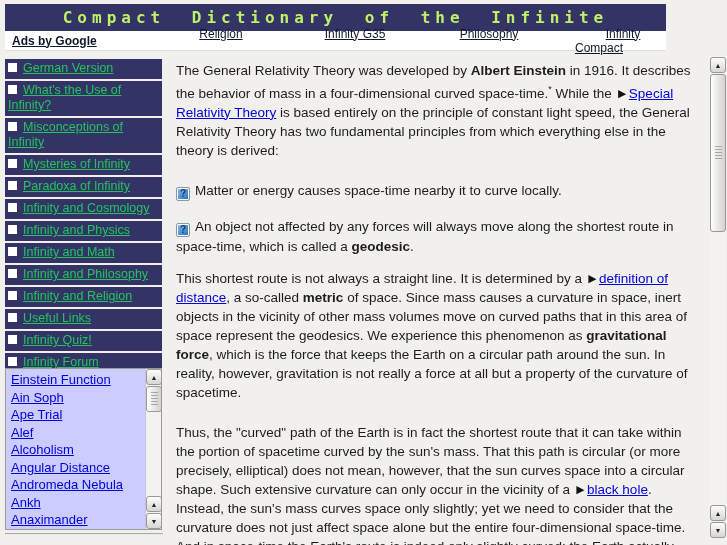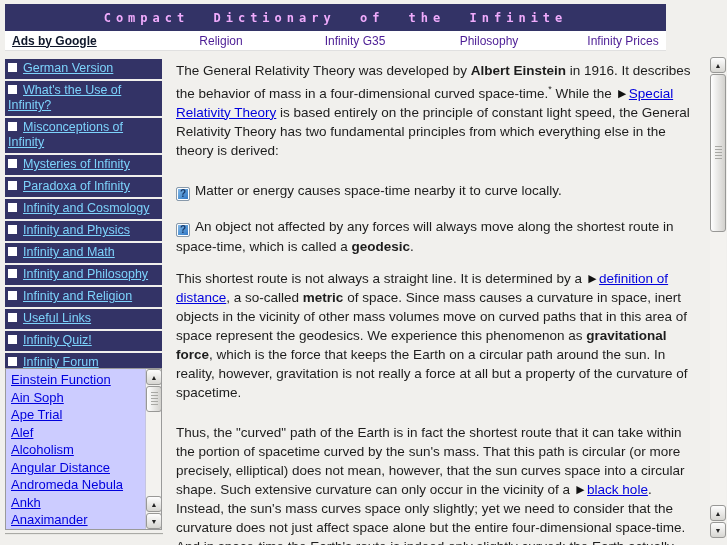--- a/index.html
+++ b/index.html
@@ -9,50 +9,50 @@
     background:#f1f0ed;
     font-family:"Liberation Sans", sans-serif;
   }
 
   
   .titlebar {
     position:absolute; left:5px; top:4px; width:661px; height:27px;
     background:#333366; display:flex; align-items:center; justify-content:center;
   }
   .titlebar .title {
-    color:#f0abfc; font-weight:bold; font-size:12px;
+    color:#bef264; font-weight:bold; font-size:16px;
     font-family:"DejaVu Sans Mono", monospace;
     letter-spacing:5px; word-spacing:12px; white-space:nowrap;
   }
 
   
   .adsbar {
     position:absolute; left:5px; top:31px; width:661px; height:20px;
     background:#ffffff; display:flex; align-items:center; font-size:12px;
     border-bottom:1px solid #e0e0e0;
   }
   .ads-label {
     font-weight:bold; color:#0f172a; text-decoration:underline;
     padding-left:7px; width:125px; flex:none;
   }
   .ads-links { flex:1; display:flex; }
   .ad-cell { flex:1; text-align:center; }
-  .ad-link { color:#4c1d95; cursor:pointer;margin-left:48px; }
+  .ad-link { color:#0f172a; text-decoration:underline; cursor:pointer;margin-left:48px; }
 
   
   .nav { position:absolute; left:5px; top:59px; width:157px; }
   .nav-btn {
     background:#333366; margin-bottom:2px; padding:2px 2px 3px 3px;
     font-size:12.5px; line-height:15px; cursor:pointer;
   }
   .bullet {
     display:inline-block; width:9px; height:9px; background:#ffffff;
     margin-right:6px;
   }
-  .nav-link { color:#7dd3fc; text-decoration:underline; cursor:pointer; }
+  .nav-link { color:#22c55e; text-decoration:underline; cursor:pointer; }
 
   
   .dict-box {
     position:absolute; left:5px; top:368px; width:157px; height:162px;
     background:#ccccff; border:1px solid #9a9a9a; overflow:hidden;
   }
   .dict-links { position:absolute; left:0; top:0; right:16px; padding:2px 0 0 5px; }
   .dict-link {
     display:block; color:#0000dd; text-decoration:underline;
     font-size:13px; line-height:17.5px; white-space:nowrap; cursor:pointer;
@@ -113,21 +113,21 @@
 <div class="adsbar">
   <span class="ads-label">Ads by Google</span>
   <span class="ads-links">
 
       <span class="ad-cell"><a class="ad-link">Religion</a></span>
 
       <span class="ad-cell"><a class="ad-link">Infinity G35</a></span>
 
       <span class="ad-cell"><a class="ad-link">Philosophy</a></span>
 
-      <span class="ad-cell"><a class="ad-link">Infinity Prices</a></span>
+      <span class="ad-cell"><a class="ad-link">Infinity Compact</a></span>
     </span>
 </div>
 
 <div class="nav">
 
     <div class="nav-btn">
       <span class="bullet"></span><a class="nav-link">German Version</a>
     </div>
 
     <div class="nav-btn">

